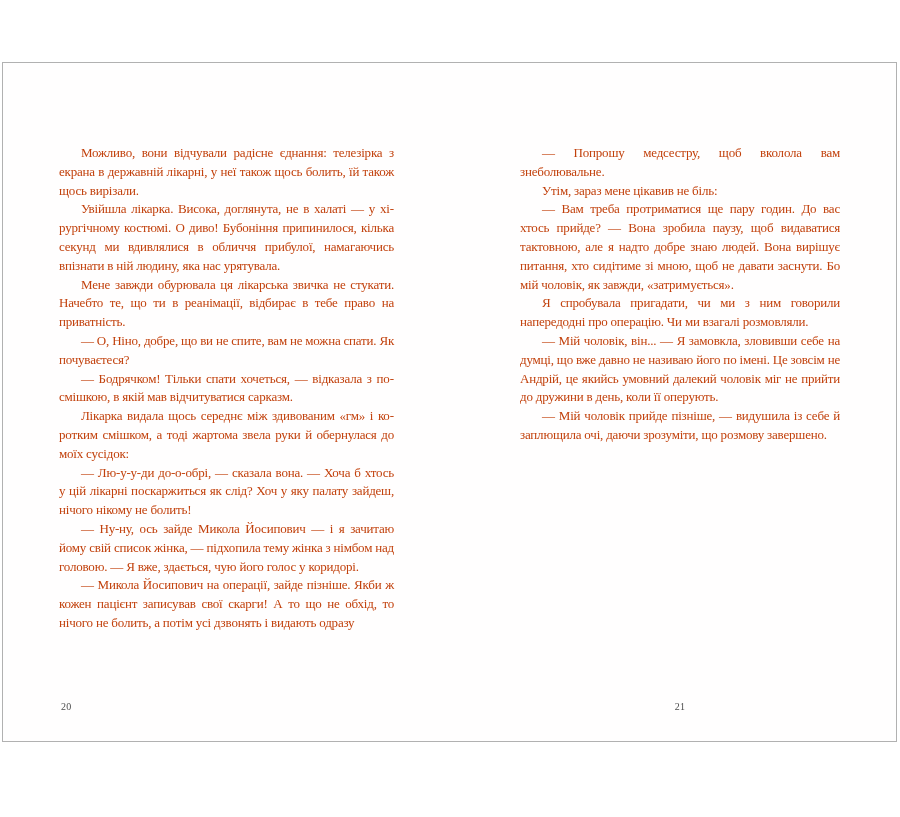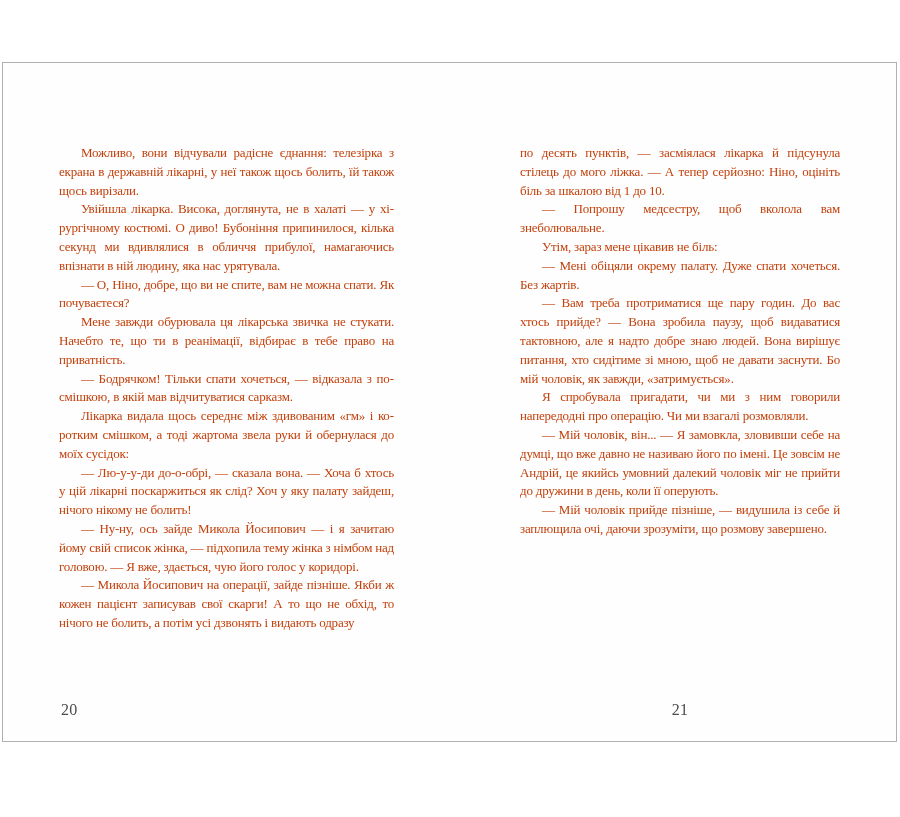--- a/index.html
+++ b/index.html
@@ -41,48 +41,46 @@
     margin: 0;
     padding: 0;
     text-indent: 22px;
     -webkit-hyphens: manual;
     hyphens: manual;
   }
   .column p.no-indent { text-indent: 0; }
   .pagenum {
     position: absolute;
     top: 638px;
-    font-size: 16px;
+    font-size: 10px;
     letter-spacing: 0.3px;
     color: #4c4c4c;
   }
   .pagenum-left  { left: 58px; }
   .pagenum-right { left: 517px; width: 320px; text-align: center; }
 </style>
 </head>
 <body>
 
 <div class="viewport">
   <div class="spread">
     <div class="column col-left">
         <p>Можливо, вони відчували радісне єднання: телезірка з екрана в державній лікарні, у неї також щось болить, їй та­кож щось вирізали.</p>
         <p>Увійшла лікарка. Висока, доглянута, не в халаті — у хі­рургічному костюмі. О диво! Бубоніння припинилося, кіль­ка секунд ми вдивлялися в обличчя прибулої, намагаючись впізнати в ній людину, яка нас урятувала.</p>
+        <p>Мене завжди обурювала ця лікарська звичка не стука­ти. Начебто те, що ти в реанімації, відбирає в тебе право на приватність.</p>
         <p>— О, Ніно, добре, що ви не спите, вам не можна спати. Як почуваєтеся?</p>
-        <p>Мене завжди обурювала ця лікарська звичка не стука­ти. Начебто те, що ти в реанімації, відбирає в тебе право на приватність.</p>
         <p>— Бодрячком! Тільки спати хочеться, — відказала з по­смішкою, в якій мав відчитуватися сарказм.</p>
         <p>Лікарка видала щось середнє між здивованим «гм» і ко­ротким смішком, а тоді жартома звела руки й обернулася до моїх сусідок:</p>
         <p>— Лю-у-у-ди до-о-обрі, — сказала вона. — Хоча б хтось у цій лікарні поскаржиться як слід? Хоч у яку палату зайдеш, ні­чого нікому не болить!</p>
         <p>— Ну-ну, ось зайде Микола Йосипович — і я зачитаю йому свій список жінка, — підхопила тему жінка з німбом над го­ловою. — Я вже, здається, чую його голос у коридорі.</p>
         <p>— Микола Йосипович на операції, зайде пізніше. Якби ж кожен пацієнт записував свої скарги! А то що не обхід, то нічого не болить, а потім усі дзвонять і видають одразу</p>
       </div>
     <div class="column col-right">
-        <p class="no-indent">по десять пунктів, — засміялася лікарка й підсунула стілець до мого ліжка. — А тепер серйозно: Ніно, оцініть біль за шка­лою від 1 до 10.</p>
         <p>— Попрошу медсестру, щоб вколола вам знеболювальне.</p>
         <p>Утім, зараз мене цікавив не біль:</p>
-        <p>— Мені обіцяли окрему палату. Дуже спати хочеться. Без жартів.</p>
         <p>— Вам треба протриматися ще пару годин. До вас хтось прийде? — Вона зробила паузу, щоб видаватися тактовною, але я надто добре знаю людей. Вона вирішує питання, хто сидітиме зі мною, щоб не давати заснути. Бо мій чоловік, як завжди, «затримується».</p>
         <p>Я спробувала пригадати, чи ми з ним говорили напередо­дні про операцію. Чи ми взагалі розмовляли.</p>
         <p>— Мій чоловік, він... — Я замовкла, зловивши себе на думці, що вже давно не називаю його по імені. Це зовсім не Андрій, це якийсь умовний далекий чоловік міг не прийти до дру­жини в день, коли її оперують.</p>
         <p>— Мій чоловік прийде пізніше, — видушила із себе й за­плющила очі, даючи зрозуміти, що розмову завершено.</p>
       </div>
     <div class="pagenum pagenum-left">20</div>
     <div class="pagenum pagenum-right">21</div>
   </div>
 </div>
 

